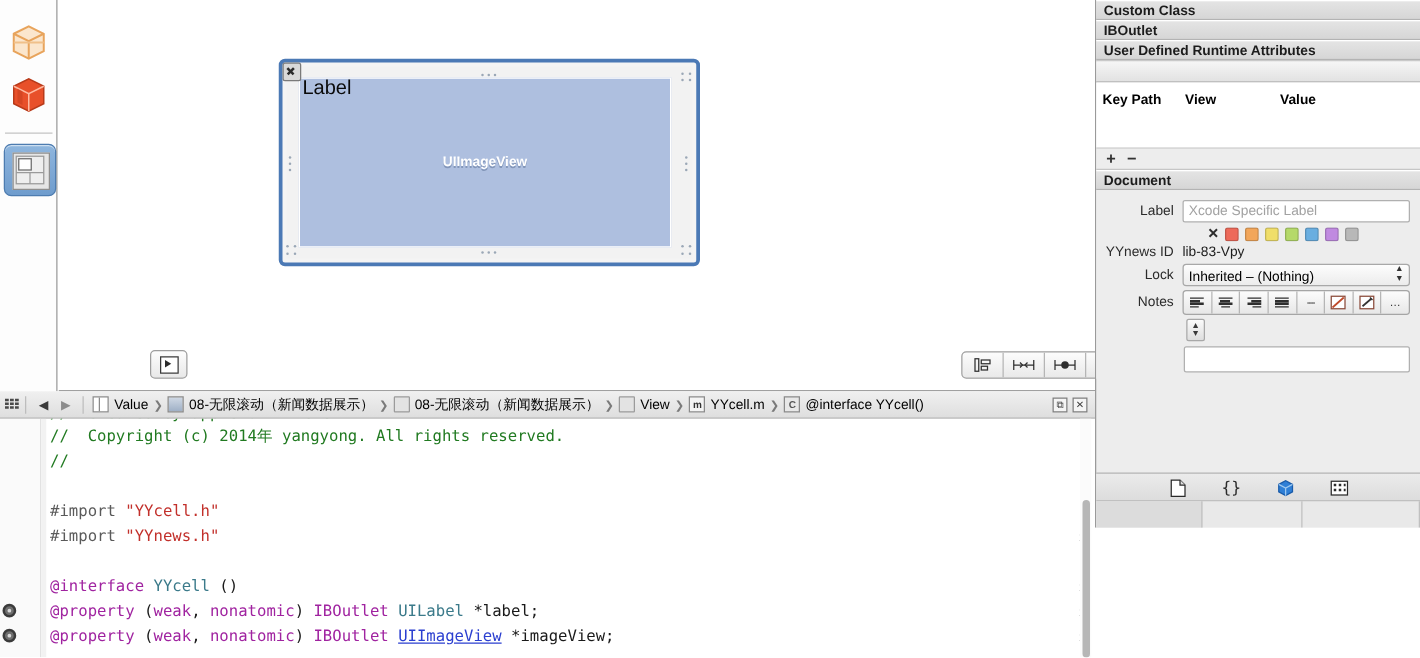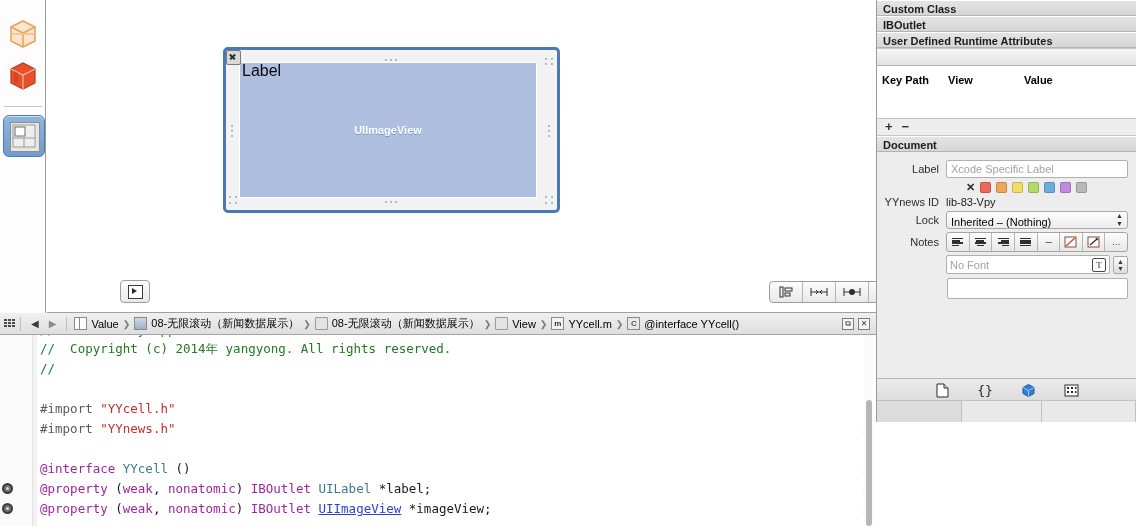--- a/index.html
+++ b/index.html
@@ -450,24 +450,20 @@
               </svg>
           </div>
           <div class="seg">
             <span style="font-size:9px;color:#2f2f2f">…</span>
           </div>
         </div>
       </div>
 
       <div class="row">
         <div class="lbl"></div>
-        <div class="fontfield">
-          <span>No Font</span>
-          <span class="tbox">T</span>
-        </div>
         <div class="stepbtn">▲<br>▼</div>
       </div>
 
       <div class="blankfield"></div>
     </div>
 
     <div class="ins-footer">
       <div class="ft-ic">
         <svg width="13" height="15" viewBox="0 0 13 15">
             <path d="M1 1 H8 L12 5 V14 H1 Z" fill="#fff" stroke="#2b2b2b"></path>

